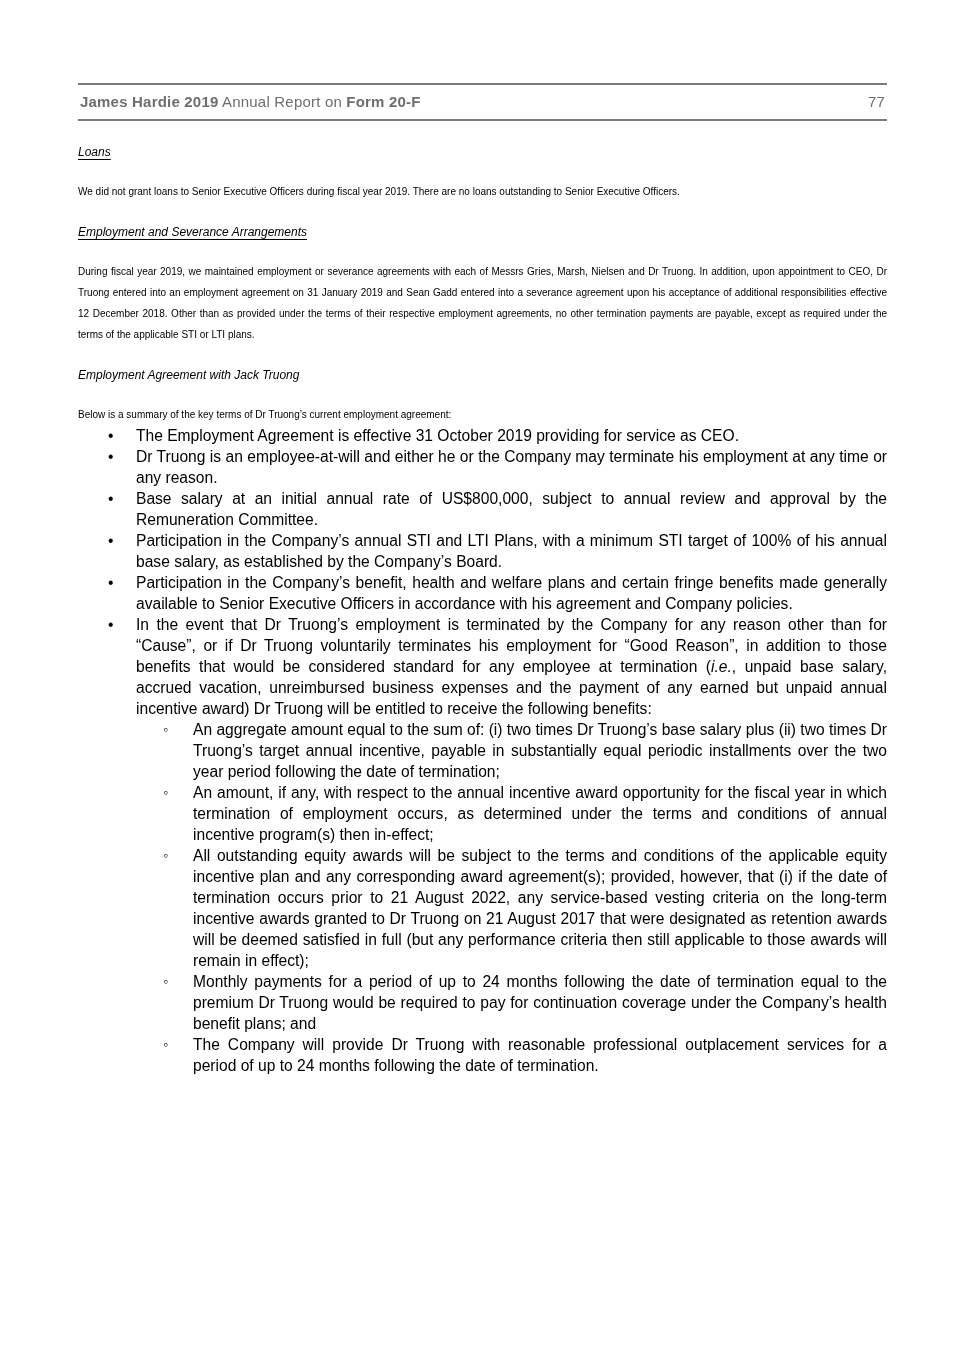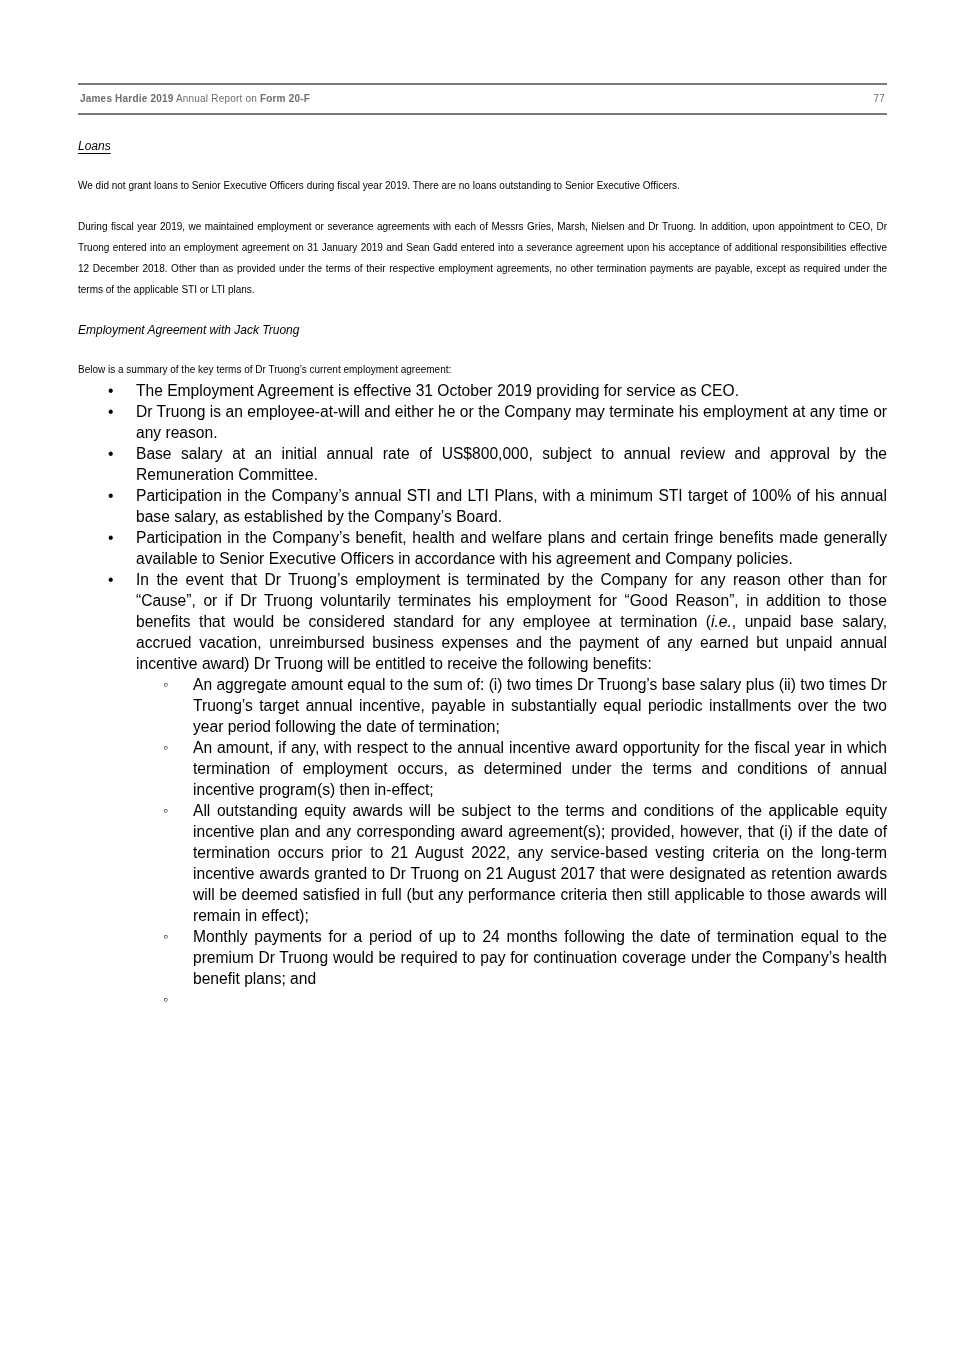--- a/index.html
+++ b/index.html
@@ -27,21 +27,21 @@
   .rule {
     border: none;
     border-top: 2px solid #7a7a7a;
     margin: 0;
   }
   .header-row {
     display: flex;
     justify-content: space-between;
     align-items: center;
     padding: 8px 2px 9px 2px;
-    font-size: 10px;
+    font-size: 15px;
     color: #6e6e6e;
     letter-spacing: 0.2px;
   }
   .hdr-bold { font-weight: bold; }
   .hdr-reg  { font-weight: normal; white-space: pre; }
   
   main { margin-top: 21px; }
   .heading {
     font-size: 12px;
     line-height: 21px;
@@ -105,20 +105,21 @@
         <div>77</div>
       </div>
       <hr class="rule">
     </header>
 
     <main>
 
       <h2 class="heading underlined"><span>Loans</span></h2>
       <p class="body">We did not grant loans to Senior Executive Officers during fiscal year 2019. There are no loans outstanding to Senior Executive Officers.</p>
 
+      <h2 class="heading underlined"><span>Employment and Severance Arrangements</span></h2>
       <p class="body">During fiscal year 2019, we maintained employment or severance agreements with each of Messrs Gries, Marsh, Nielsen and Dr Truong. In addition, upon appointment to CEO, Dr Truong entered into an employment agreement on 31 January 2019 and Sean Gadd entered into a severance agreement upon his acceptance of additional responsibilities effective 12 December 2018. Other than as provided under the terms of their respective employment agreements, no other termination payments are payable, except as required under the terms of the applicable STI or LTI plans.</p>
 
       <h3 class="heading"><span>Employment Agreement with Jack Truong</span></h3>
       <p class="body intro">Below is a summary of the key terms of Dr Truong’s current employment agreement:</p>
 
       <ul class="l1">
         <li>
           <span class="marker1">•</span>
           <span>The Employment Agreement is effective 31 October 2019 providing for service as CEO.</span>
         </li>
@@ -153,20 +154,21 @@
             <li>
               <span class="marker2">◦</span>
               <span>All outstanding equity awards will be subject to the terms and conditions of the applicable equity incentive plan and any corresponding award agreement(s); provided, however, that (i) if the date of termination occurs prior to 21 August 2022, any service-based vesting criteria on the long-term incentive awards granted to Dr Truong on 21 August 2017 that were designated as retention awards will be deemed satisfied in full (but any performance criteria then still applicable to those awards will remain in effect);</span>
             </li>
             <li>
               <span class="marker2">◦</span>
               <span>Monthly payments for a period of up to 24 months following the date of termination equal to the premium Dr Truong would be required to pay for continuation coverage under the Company’s health benefit plans; and</span>
             </li>
             <li>
               <span class="marker2">◦</span>
+              <span>The Company will provide Dr Truong with reasonable professional outplacement services for a period of up to 24 months following the date of termination.</span>
             </li>
           </ul>
         </li>
       </ul>
 
     </main>
   </div>
 </div>
 
 </body></html>

